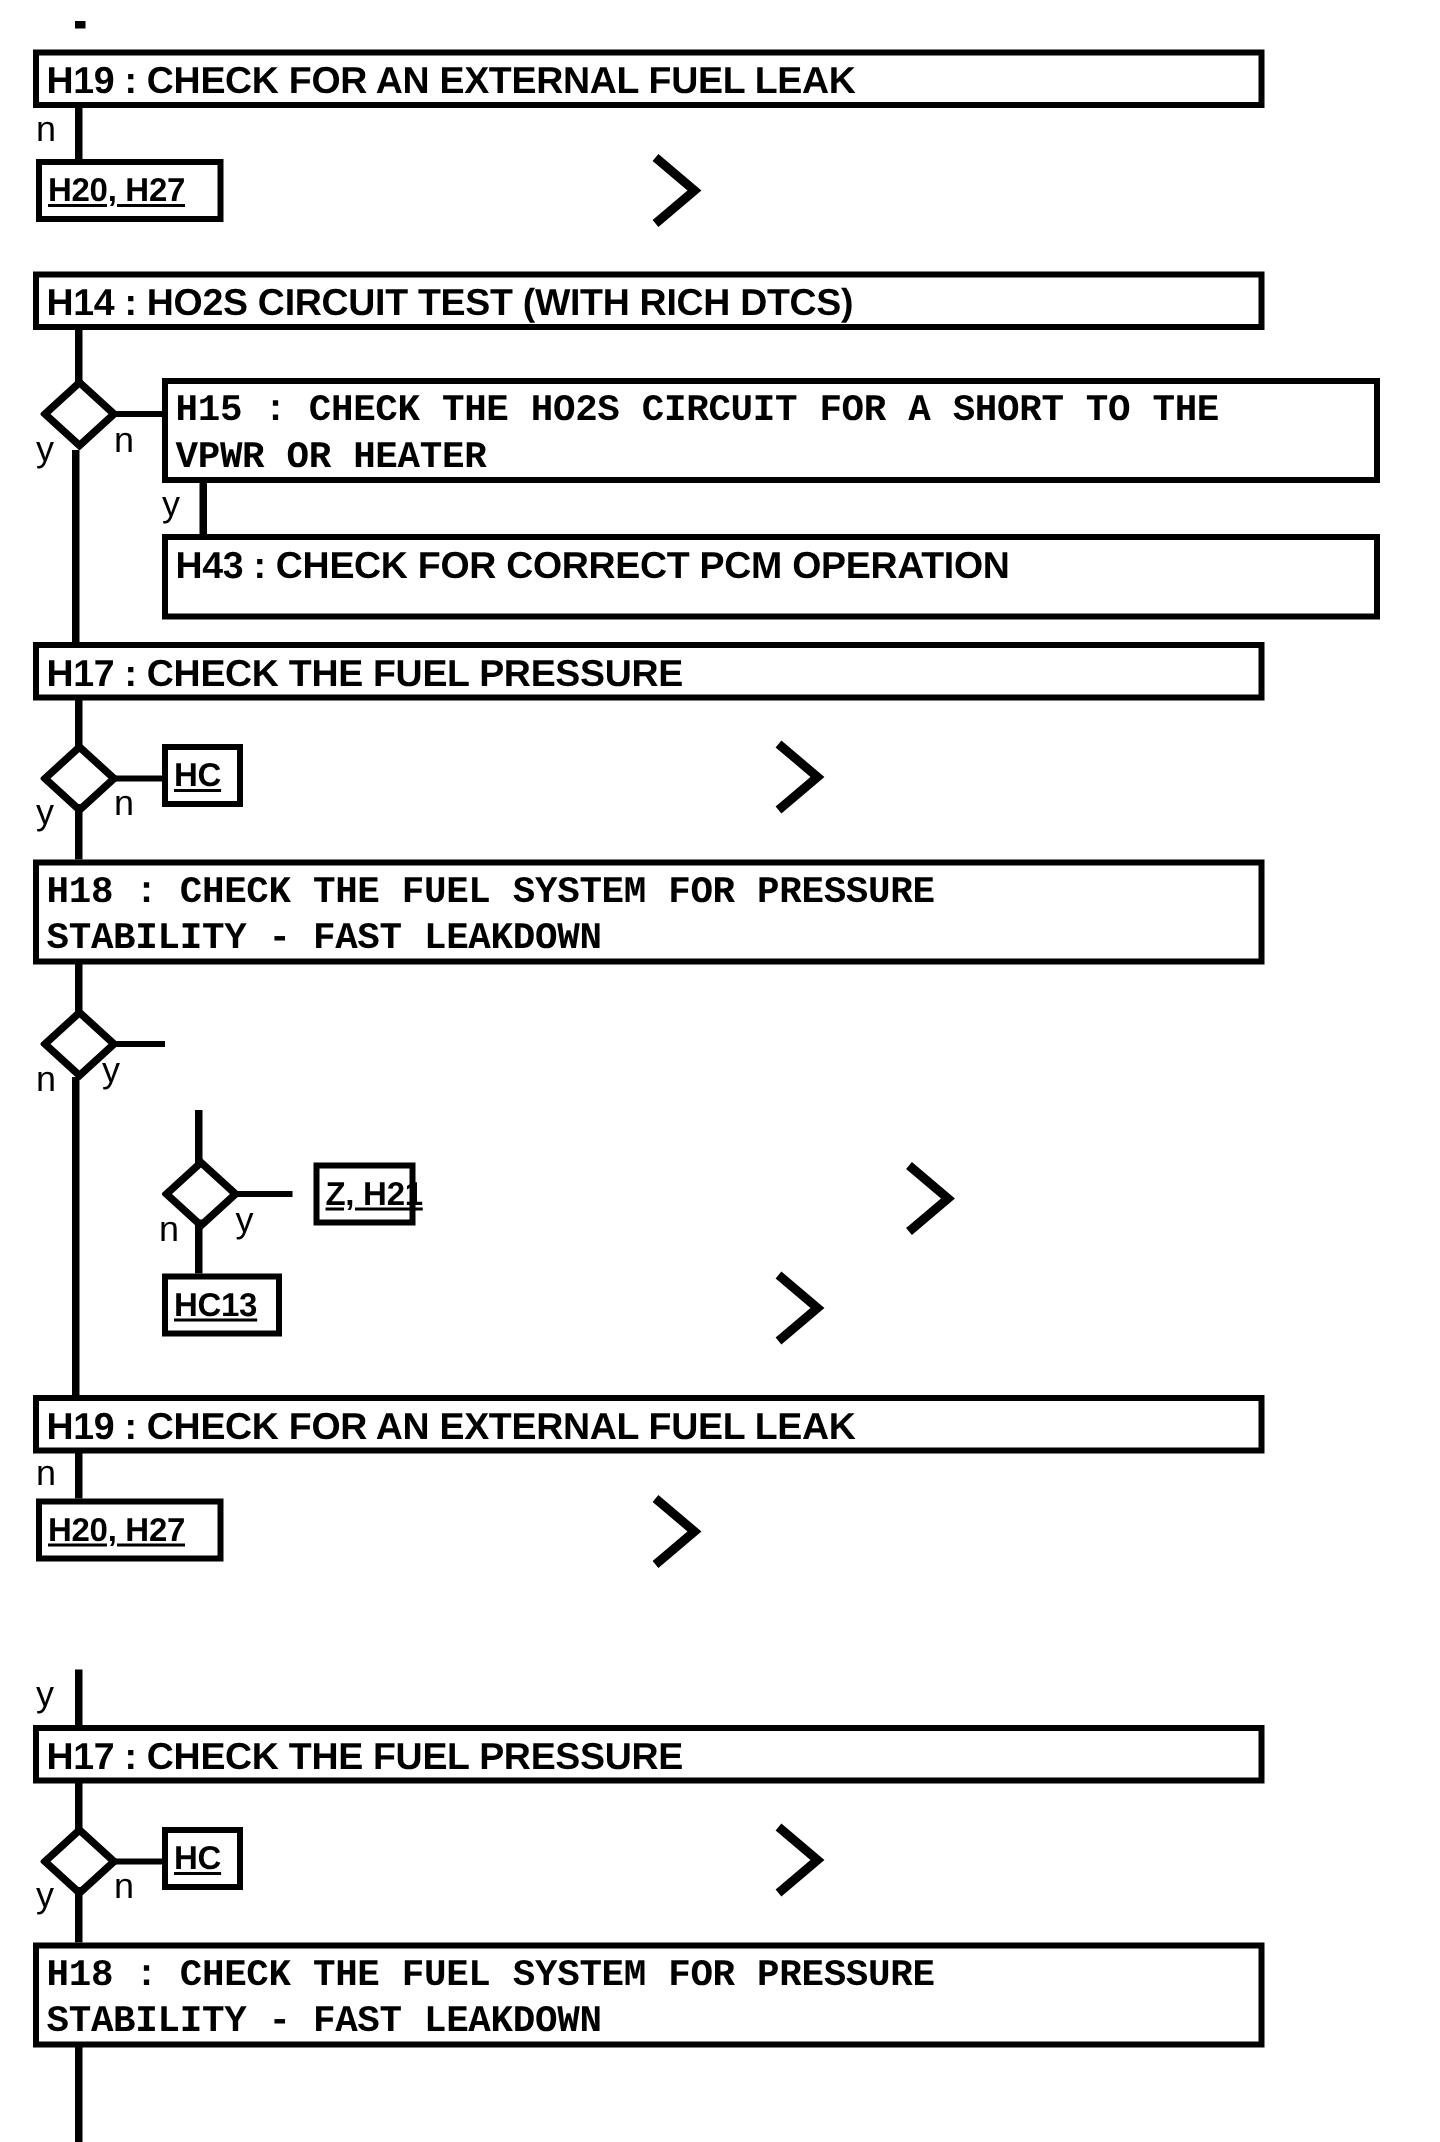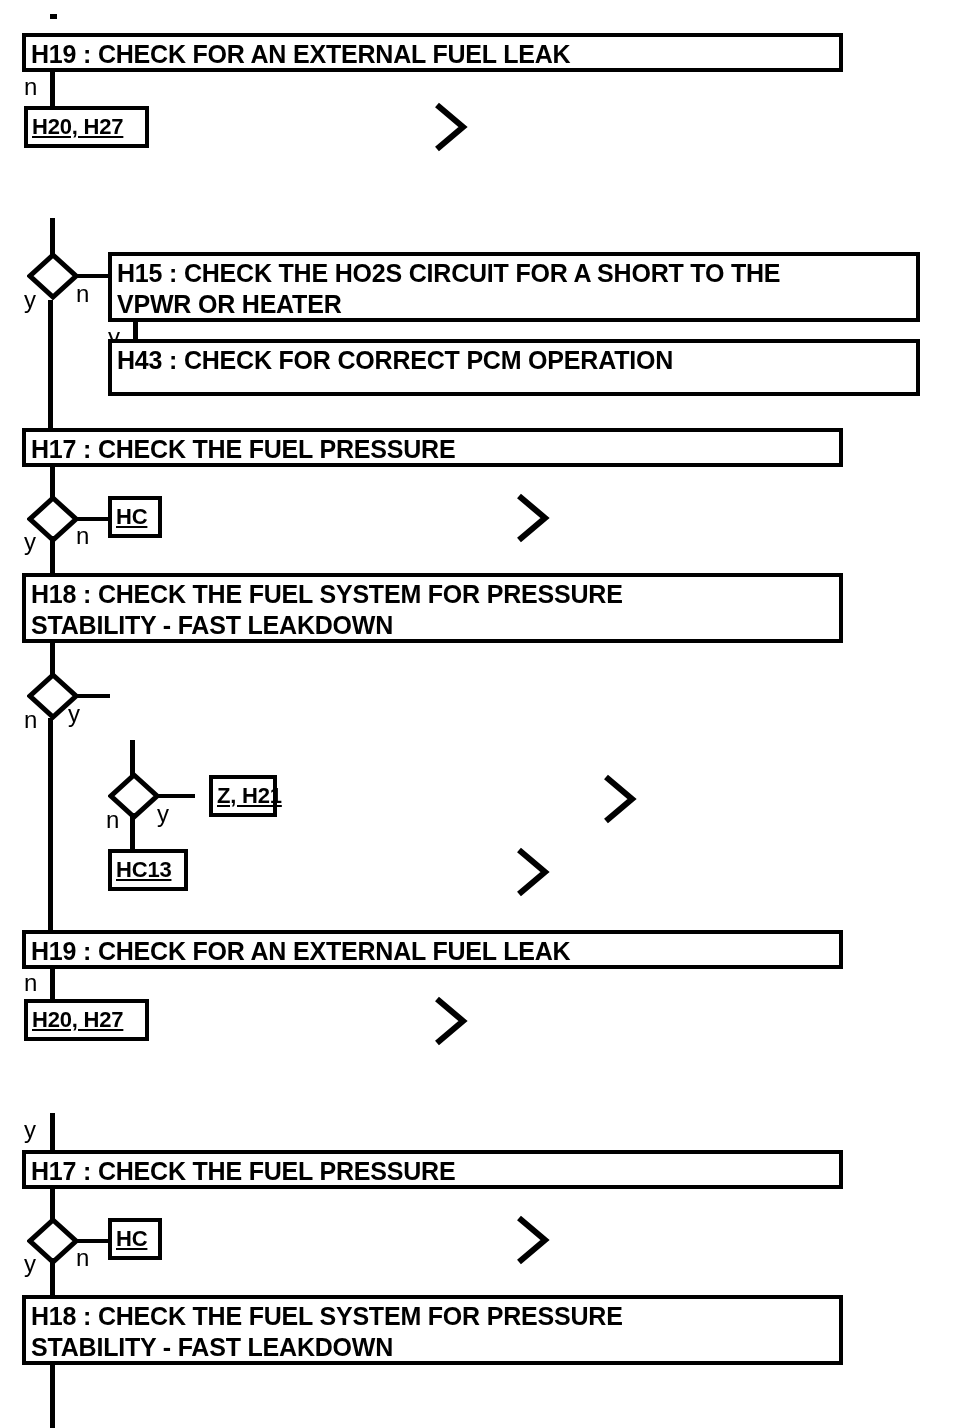--- a/index.html
+++ b/index.html
@@ -25,20 +25,21 @@
     font-weight: bold;
     font-size: 25px;
     line-height: 31px;
     letter-spacing: -0.2px;
     padding: 2px 0 2px 5px;
     white-space: pre-line;
     font-family: "Liberation Sans", sans-serif;
   }
   .node.two-line {
     line-height: 31px;
+    font-family: Liberation Mono, monospace;
   }
   
   .chip {
     position: absolute;
     box-sizing: border-box;
     border: 4px solid #000000;
     background: #ffffff;
     color: #000000;
     font-weight: bold;
     font-size: 22px;
@@ -105,39 +106,40 @@
   <div class="blabel" style="left:24px; top:75px;">n</div>
 
   <div class="chip" style="left:24px; top:106px; width:125px; height:42px;">H20, H27</div>
 
   <div class="chev" style="left:432px; top:100px;">
     <svg width="38" height="54" viewBox="0 0 38 54">
       <polyline points="5,5 31,27 5,49" fill="none" stroke="#000000" stroke-width="6"></polyline>
     </svg>
   </div>
 
+  <div class="node" style="left:22px; top:181px; width:821px; height:39px;">H14 : HO2S CIRCUIT TEST (WITH RICH DTCS)</div>
 
   <div class="vline" style="left:50px; top:218px; height:38px;"></div>
 
   <div class="diamond" style="left:27px; top:252px;">
     <svg width="52" height="48" viewBox="0 0 52 48">
       <polygon points="26,3 49,24 26,45 3,24" fill="#ffffff" stroke="#000000" stroke-width="5"></polygon>
     </svg>
   </div>
   <div class="hline" style="left:74px; top:274px; width:36px;"></div>
   <div class="blabel" style="left:76px; top:282px;">n</div>
   <div class="blabel" style="left:24px; top:288px;">y</div>
 
   <div class="node two-line" style="left:108px; top:252px; width:812px; height:70px;">H15 : CHECK THE HO2S CIRCUIT FOR A SHORT TO THE
 VPWR OR HEATER</div>
 
   <div class="vline" style="left:133px; top:320px; height:38px;"></div>
   <div class="blabel" style="left:108px; top:325px;">y</div>
 
-  <div class="node" style="left:108px; top:339px; width:812px; height:57px;">H43 : CHECK FOR CORRECT PCM OPERATION</div>
+  <div class="node" style="left:108px; top:356px; width:812px; height:57px;">H43 : CHECK FOR CORRECT PCM OPERATION</div>
 
   <div class="vdash" style="left:48px; top:300px; height:128px;"></div>
 
   <div class="node" style="left:22px; top:428px; width:821px; height:39px;">H17 : CHECK THE FUEL PRESSURE</div>
 
   <div class="vline" style="left:50px; top:465px; height:35px;"></div>
 
   <div class="diamond" style="left:27px; top:495px;">
     <svg width="52" height="48" viewBox="0 0 52 48">
       <polygon points="26,3 49,24 26,45 3,24" fill="#ffffff" stroke="#000000" stroke-width="5"></polygon>

